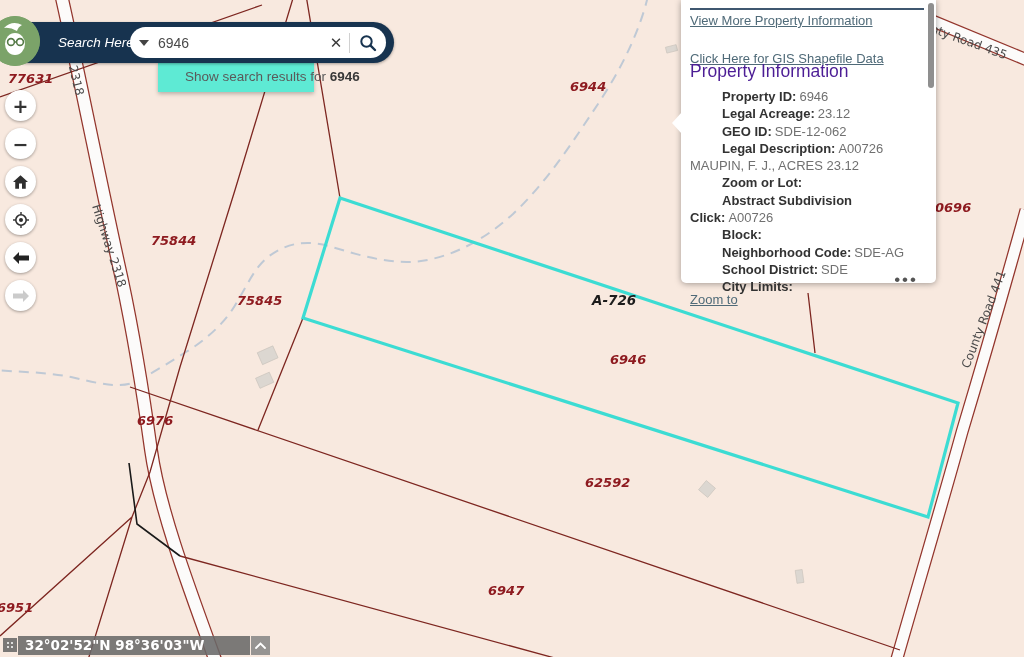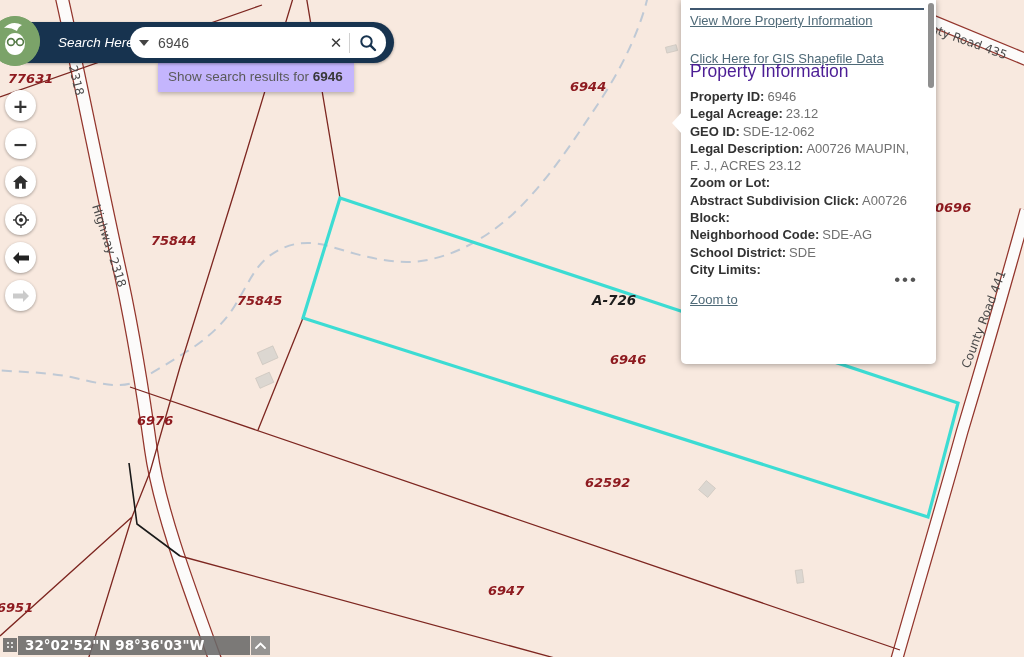--- a/index.html
+++ b/index.html
@@ -26,43 +26,43 @@
     background:#fff; border-radius:16px; display:flex; align-items:center; }
   .caret-btn { width:28px; display:flex; justify-content:center; cursor:pointer; }
   .caret { width:0; height:0; border-left:5px solid transparent; border-right:5px solid transparent;
     border-top:6px solid #444; }
   .search-input { flex:1; border:none; outline:none; font-size:14px; color:#4a4a4a;
     font-family:"Liberation Sans",sans-serif; background:transparent; min-width:0; }
   .clear-btn { width:26px; text-align:center; font-size:15px; color:#3a3a3a; cursor:pointer; }
   .vdiv { width:1px; height:20px; background:#d0d0d0; }
   .mag-btn { width:36px; display:flex; justify-content:center; cursor:pointer; }
 
-  .suggestion { position:absolute; left:158px; top:62px; width:196px; height:30px; background:#c4b5fd;
-    box-shadow:0 2px 4px rgba(0,0,0,.25); z-index:29; line-height:30px; padding-left:10px;
+  .suggestion { position:absolute; left:158px; top:62px; width:156px; height:30px; background:#5eead4;
+    box-shadow:0 2px 4px rgba(0,0,0,.25); z-index:29; line-height:30px; padding-left:27px;
     font-size:13.5px; color:#5a5a5a; cursor:pointer; white-space:nowrap; }
   .suggestion b { color:#383838; }
 
   
   .navbtn { position:absolute; left:5px; width:31px; height:31px; border-radius:50%; background:#fff;
     box-shadow:0 1px 3px rgba(0,0,0,.35); display:flex; align-items:center; justify-content:center;
     cursor:pointer; z-index:20; font-family:"DejaVu Sans",sans-serif; }
   .navbtn.plusminus { font-size:19px; color:#333; font-weight:bold; }
 
   
-  .popup { position:absolute; left:681px; top:0; width:255px; height:364px; background:#fff;
+  .popup { position:absolute; left:681px; top:0; width:255px; height:283px; background:#fff;
     border-radius:0 0 5px 5px; box-shadow:0 1px 6px rgba(0,0,0,.35); z-index:25; font-size:13px; }
   .popup .tail { position:absolute; left:-9px; top:112px; width:0; height:0;
     border-top:11px solid transparent; border-bottom:11px solid transparent; border-right:10px solid #fff; }
   .popup .divider { position:absolute; left:9px; right:12px; top:8px; height:2px; background:#3f5770; }
   .popup a { color:#4f6a78; text-decoration:underline; cursor:pointer; }
   .plink1 { position:absolute; left:9px; top:13px; }
   .plink2 { position:absolute; left:9px; top:41px;margin-top:10px; }
   .ptitle { position:absolute; left:9px; top:61px; font-size:17.5px; color:#4c1d95; }
   .rows { position:absolute; left:9px; right:14px; top:88px; line-height:17.3px; color:#707070; }
-  .rows .fl { font-weight:bold; color:#323232; margin-right:3px; }
+  .rows .fl { font-weight:bold; color:#323232; margin-right:3px;margin-left:32px; }
   .zoomto { position:absolute; left:9px; top:292px;text-align:center; }
   .more { position:absolute; right:18px; top:270px; font-size:17px; letter-spacing:2px; color:#555;
     cursor:pointer; }
   .scroll-thumb { position:absolute; right:2px; top:3px; width:6px; height:85px; border-radius:3px;
     background:#8f8f8f; cursor:pointer; }
 
   
   .drag-box { position:absolute; left:3px; top:638px; width:14px; height:14px;
     background:rgba(100,100,100,.85); z-index:20; display:flex; align-items:center; justify-content:center; }
   .coord-bar { position:absolute; left:18px; top:636px; width:232px; height:19px;

